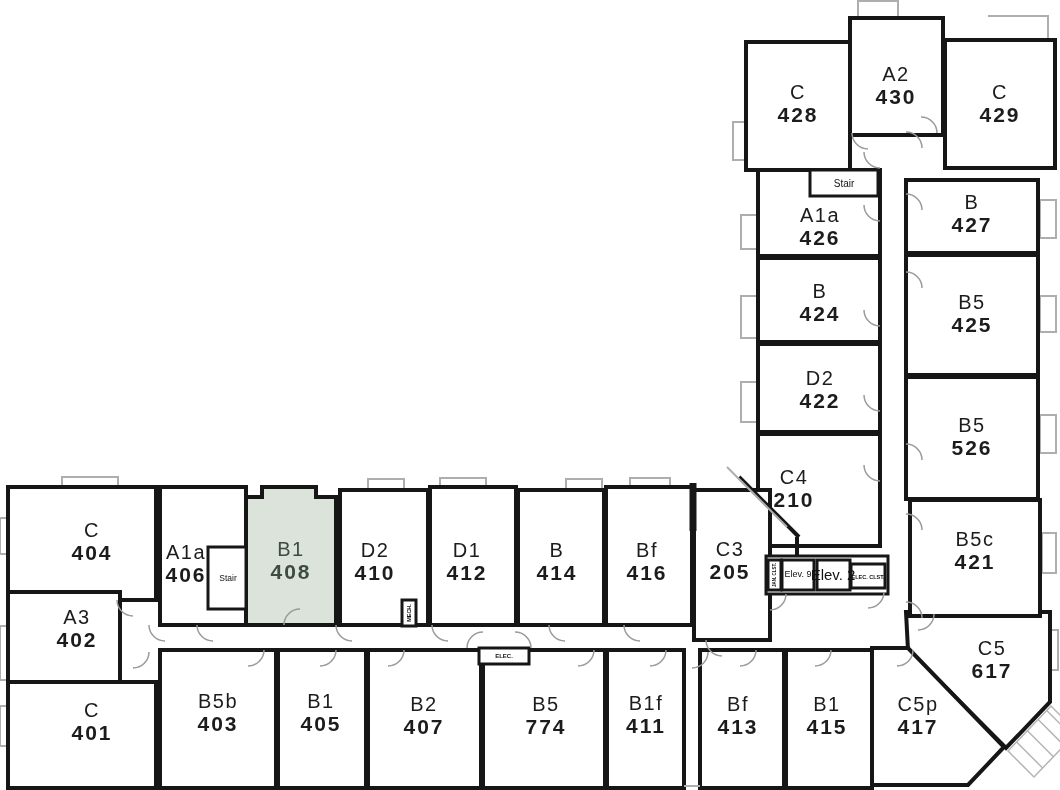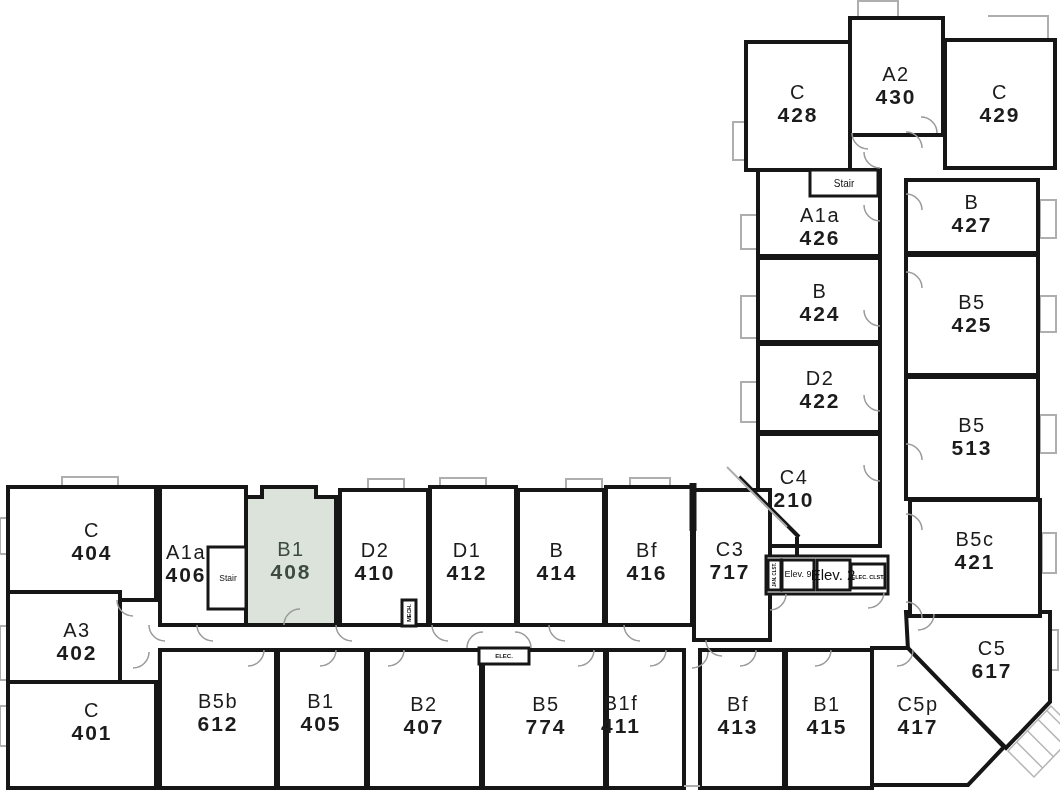--- a/index.html
+++ b/index.html
@@ -182,21 +182,21 @@
   <div class="room-label" style="left:972px;top:314px">
       <span class="rt">B5</span>
       <span class="rn">425</span>
     </div>
   <div class="room-label" style="left:820px;top:390px">
       <span class="rt">D2</span>
       <span class="rn">422</span>
     </div>
   <div class="room-label" style="left:972px;top:437px">
       <span class="rt">B5</span>
-      <span class="rn">513</span>
+      <span class="rn">526</span>
     </div>
   <div class="room-label" style="left:794px;top:489px">
       <span class="rt">C4</span>
       <span class="rn">210</span>
     </div>
   <div class="room-label" style="left:975px;top:551px">
       <span class="rt">B5c</span>
       <span class="rn">421</span>
     </div>
   <div class="room-label" style="left:992px;top:660px">
@@ -226,47 +226,47 @@
   <div class="room-label" style="left:557px;top:562px">
       <span class="rt">B</span>
       <span class="rn">414</span>
     </div>
   <div class="room-label" style="left:647px;top:562px">
       <span class="rt">Bf</span>
       <span class="rn">416</span>
     </div>
   <div class="room-label" style="left:730px;top:561px">
       <span class="rt">C3</span>
-      <span class="rn">717</span>
-    </div>
-  <div class="room-label" style="left:77px;top:642px">
+      <span class="rn">205</span>
+    </div>
+  <div class="room-label" style="left:77px;top:629px">
       <span class="rt">A3</span>
       <span class="rn">402</span>
     </div>
   <div class="room-label" style="left:92px;top:722px">
       <span class="rt">C</span>
       <span class="rn">401</span>
     </div>
   <div class="room-label" style="left:218px;top:713px">
       <span class="rt">B5b</span>
-      <span class="rn">612</span>
+      <span class="rn">403</span>
     </div>
   <div class="room-label" style="left:321px;top:713px">
       <span class="rt">B1</span>
       <span class="rn">405</span>
     </div>
   <div class="room-label" style="left:424px;top:716px">
       <span class="rt">B2</span>
       <span class="rn">407</span>
     </div>
   <div class="room-label" style="left:546px;top:716px">
       <span class="rt">B5</span>
       <span class="rn">774</span>
     </div>
-  <div class="room-label" style="left:621px;top:715px">
+  <div class="room-label" style="left:646px;top:715px">
       <span class="rt">B1f</span>
       <span class="rn">411</span>
     </div>
   <div class="room-label" style="left:738px;top:716px">
       <span class="rt">Bf</span>
       <span class="rn">413</span>
     </div>
   <div class="room-label" style="left:827px;top:716px">
       <span class="rt">B1</span>
       <span class="rn">415</span>

